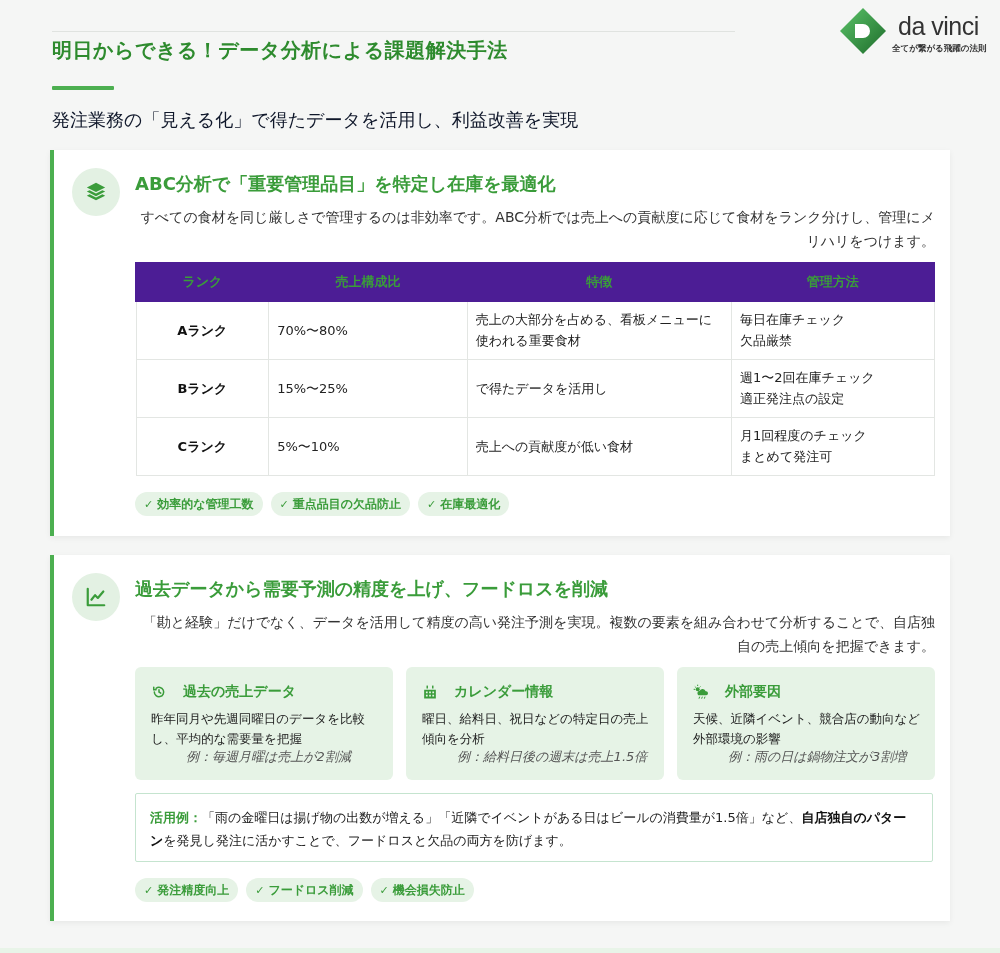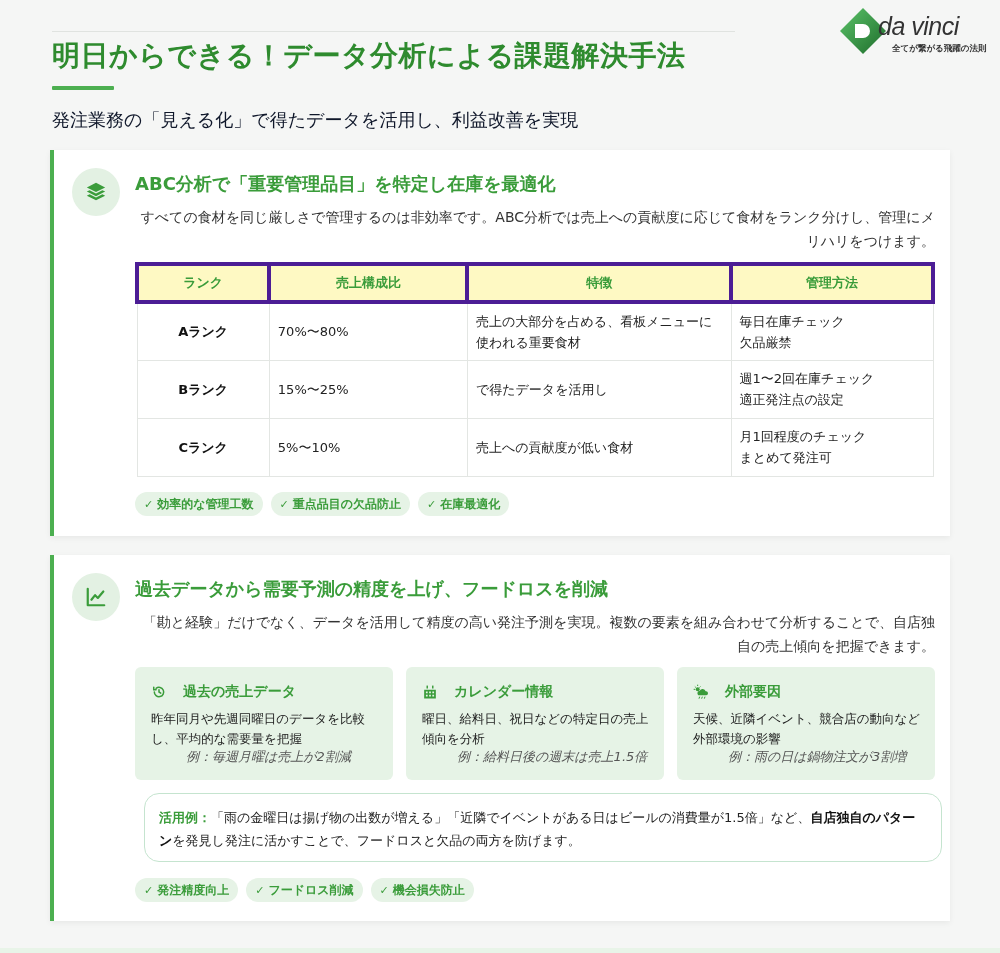--- a/index.html
+++ b/index.html
@@ -13,39 +13,39 @@
     }
     .page { position: relative; width: 1000px; height: 953px; }
 
     
     .top-rule {
       position: absolute; left: 52px; top: 31px; width: 683px; height: 1px;
       background: #e0e3e0;
     }
     .page-title {
       position: absolute; left: 52px; top: 37px;
-      font-size: 28px; font-weight: bold; color: #2e8b2e;
+      font-size: 20px; font-weight: bold; color: #2e8b2e;
       letter-spacing: 0.5px; white-space: nowrap;
     }
     .title-underline {
       position: absolute; left: 52px; top: 86px; width: 62px; height: 4px;
       background: #4caf50; border-radius: 1px;
     }
     .page-subtitle {
       position: absolute; left: 52px; top: 108px;
       font-size: 18px; color: #0f172a; white-space: nowrap;
     }
 
     
     .logo { position: absolute; left: 838px; top: 6px; width: 160px; height: 50px; }
     .logo-mark { position: absolute; left: 0; top: 0; width: 50px; height: 50px; }
     .logo-text {
-      position: absolute; left: 40px; top: 6px;
+      position: absolute; left: 60px; top: 6px;
       font-family: "Liberation Sans", sans-serif;
-      font-size: 25px; color: #333; letter-spacing: -0.5px; white-space: nowrap; font-style: italic;
+      font-size: 25px; color: #333; letter-spacing: -0.5px; white-space: nowrap;
     }
     .logo-tagline {
       position: absolute; left: 54px; top: 37px;
       font-size: 8.5px; font-weight: bold; color: #333; white-space: nowrap;
     }
 
     
     .card {
       position: absolute; left: 50px; width: 900px;
       background: #fff;
@@ -68,22 +68,22 @@
       position: absolute; left: 81px; top: 55px; width: 800px;
       font-size: 14px; line-height: 24px; color: #333; text-align: right;
     }
 
     
     .abc-table {
       position: absolute; left: 81px; top: 112px; width: 800px;
       border-collapse: collapse; font-size: 13px;
     }
     .abc-table th {
-      background: #fef9c3; color: #3a9c3a; font-weight: bold;
-      height: 38px; border: 4px solid #4c1d95; text-align: center;
+      background: #4c1d95; color: #3a9c3a; font-weight: bold;
+      height: 38px; border: 2px solid #4c1d95; text-align: center;
     }
     .abc-table td {
       height: 58px; border: 1px solid #e3e6e3; padding: 0 8px;
       line-height: 21px; vertical-align: middle; color: #222;
     }
     .abc-table td.rank { text-align: center; font-weight: bold; color: #111; }
     .abc-table col.c1 { width: 133px; }
     .abc-table col.c2 { width: 199px; }
     .abc-table col.c3 { width: 265px; }
     .abc-table col.c4 { width: 203px; }
@@ -108,22 +108,22 @@
     }
     .factor-head { display: flex; align-items: center; height: 22px; margin-bottom: 6px; }
     .factor-icon { width: 16px; height: 16px; margin-right: 16px; display: flex; align-items: center; justify-content: center; }
     .factor-title { font-size: 14px; font-weight: bold; color: #3a9c3a; white-space: nowrap; }
     .factor-body { font-size: 12.5px; line-height: 20px; color: #222; }
     .factor-example { font-size: 13px; font-style: italic; color: #555; line-height: 16px; margin-left: 35px; }
 
     
     .usage {
       position: absolute; left: 81px; top: 238px; width: 798px; height: 69px;
-      border: 1px solid #c5e4cf; border-radius: 15px;
-      padding: 12px 14px; font-size: 13px; line-height: 23px; color: #222; margin-left: 9px;
+      border: 1px solid #c5e4cf; border-radius: 2px;
+      padding: 12px 14px; font-size: 13px; line-height: 23px; color: #222;
     }
     .usage-label { color: #3a9c3a; font-weight: bold; }
     .usage b { font-weight: bold; color: #111; }
 
     .bottom-band {
       position: absolute; left: 0; top: 948px; width: 1000px; height: 5px;
       background: #e8f4e8;
     }
   </style>
 </head>

